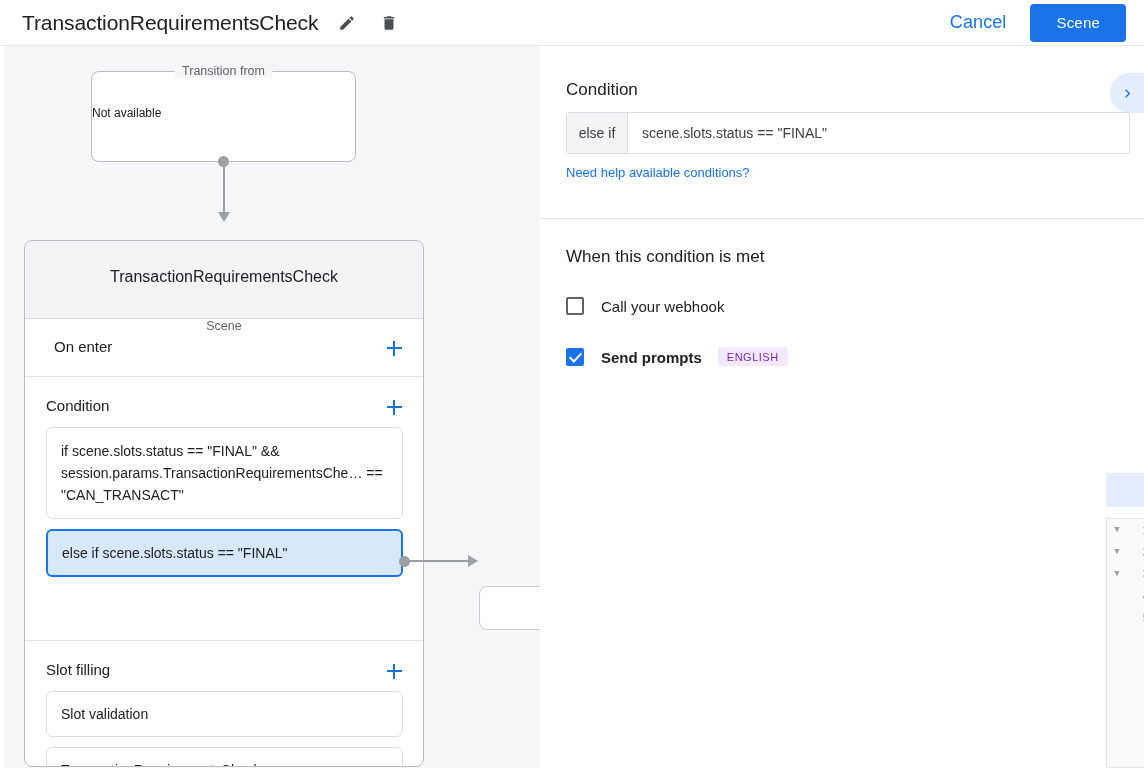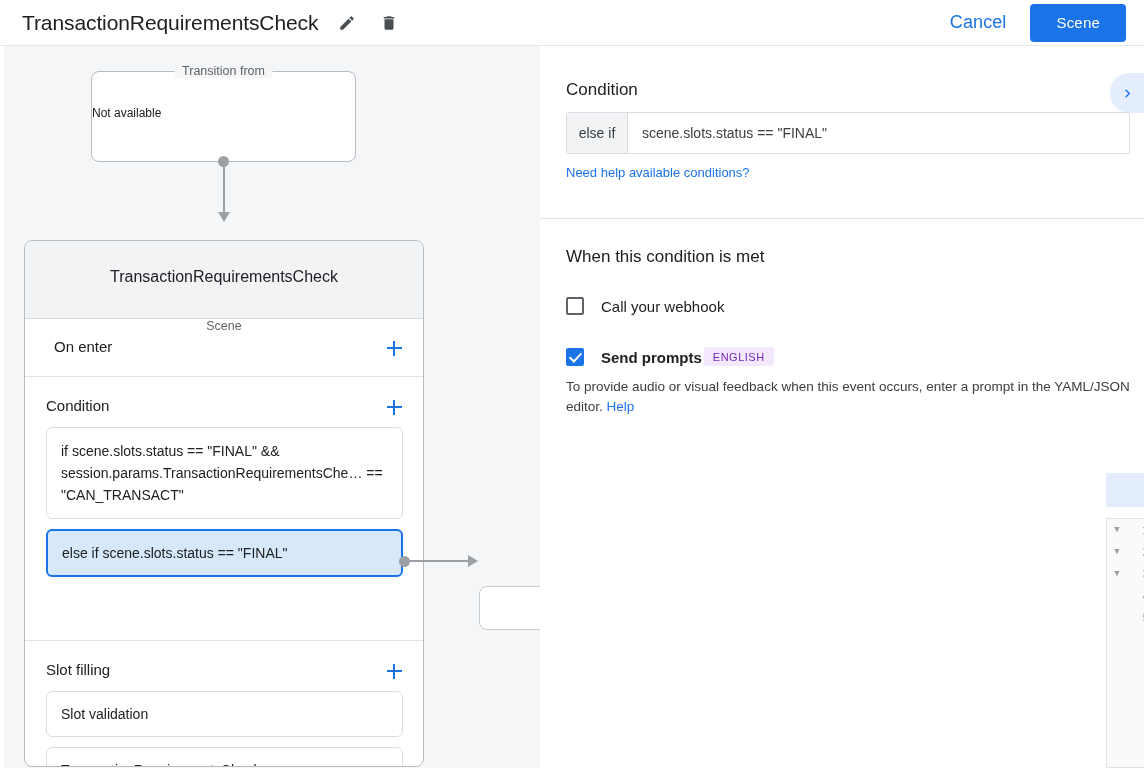--- a/index.html
+++ b/index.html
@@ -195,21 +195,21 @@
     position: relative;
   }
   .cbox.checked::after {
     content: ""; position: absolute; left: 4px; top: 0px;
     width: 5px; height: 10px; border: solid #ffffff;
     border-width: 0 2px 2px 0; transform: rotate(43deg);
   }
   .cb-label { margin-left: 17px; font-size: 15px; color: #202124; }
   .cb-label.bold { font-weight: bold; }
   .lang-badge {
-    margin-left: 2px; background: #f3e8fd; color: #7627bb;
+    margin-left: 16px; background: #f3e8fd; color: #7627bb;
     font-size: 11px; letter-spacing: .5px; padding: 4px 9px 3px;
     border-radius: 3px;
   }
   .help-text {
     position: absolute; left: 26px; width: 566px;
     font-size: 13.5px; color: #3c4043; line-height: 20px;
   }
   .help-text a { color: #1a73e8; text-decoration: none; cursor: pointer; }
 
   
@@ -343,23 +343,20 @@
       <div class="cbox"></div>
       <div class="cb-label">Call your webhook</div>
     </div>
 
     <div class="cbrow" style="left:26px; top:301px;">
       <div class="cbox checked"></div>
       <div class="cb-label bold">Send prompts</div>
       <div class="lang-badge">ENGLISH</div>
     </div>
 
-    <div class="help-text" style="top:331px;">
-      <span>To provide audio or visual feedback when this event occurs, enter a prompt in the YAML/JSON editor. </span><a>Help</a>
-    </div>
 
     <div class="tabs">
       <button class="tab active">YAML</button>
 
     </div>
 
     <div class="editor">
       <div class="gutter" id="gutter">
           <div class="gline">
             <div class="fold">▼</div>

